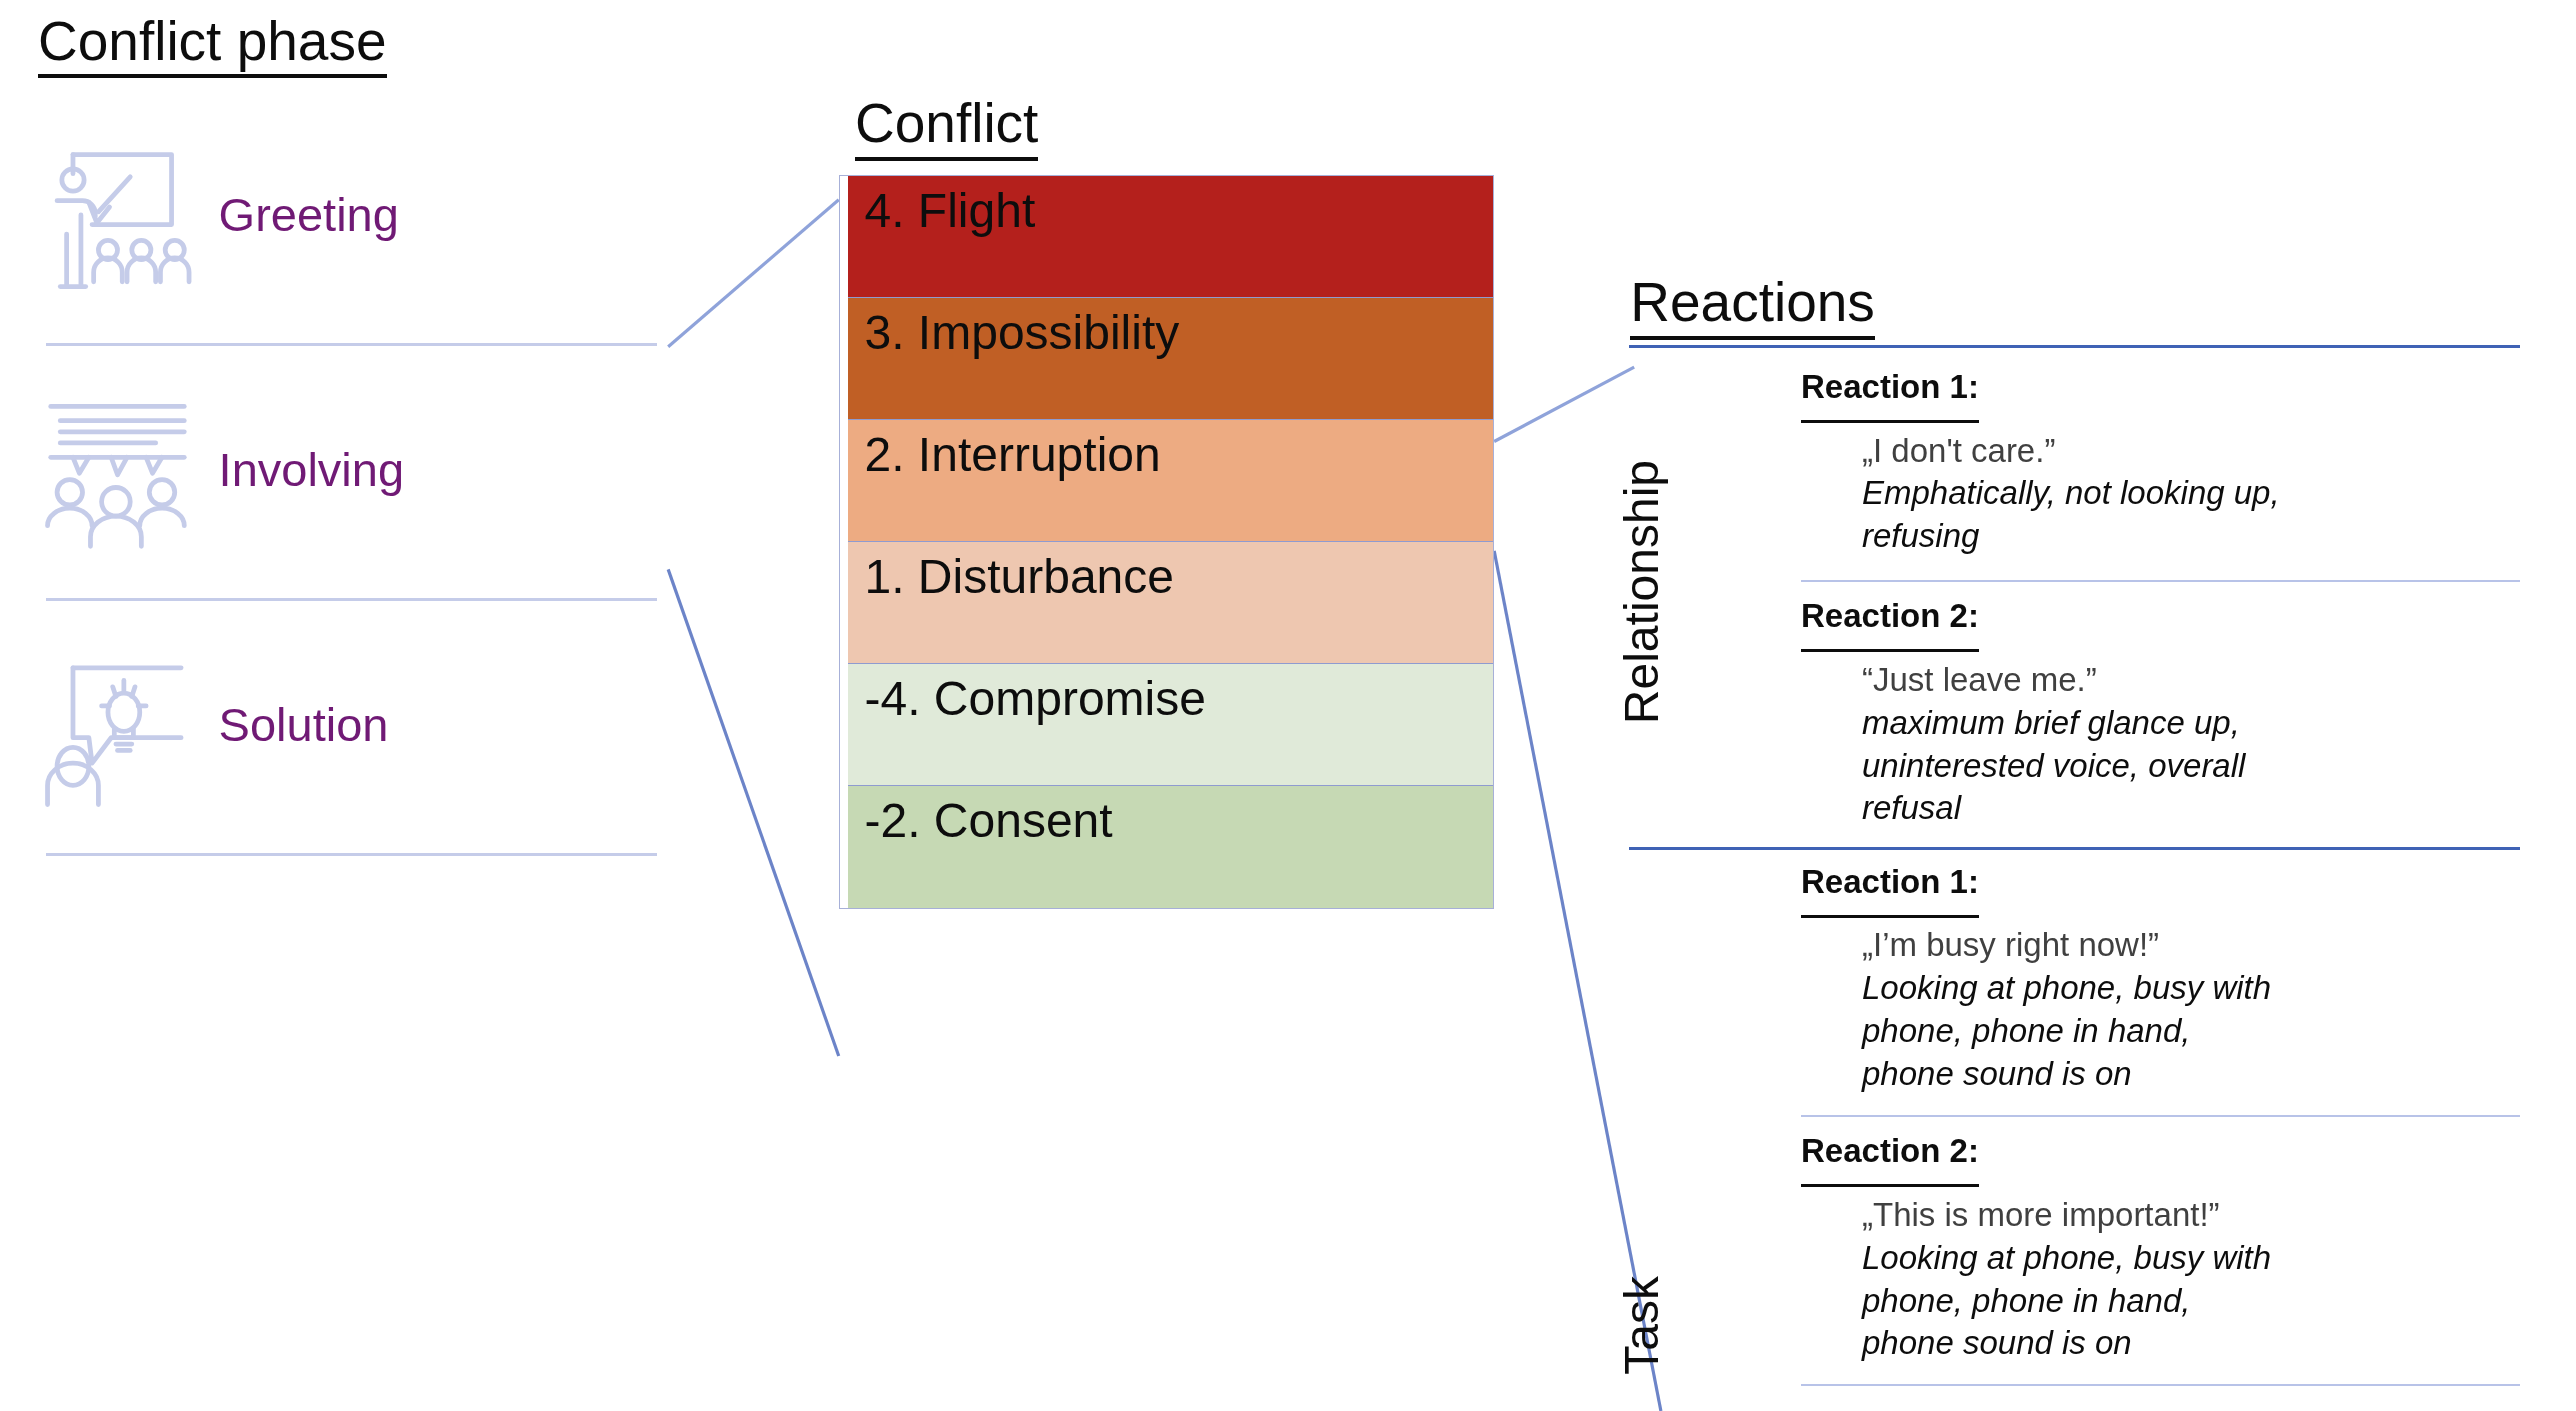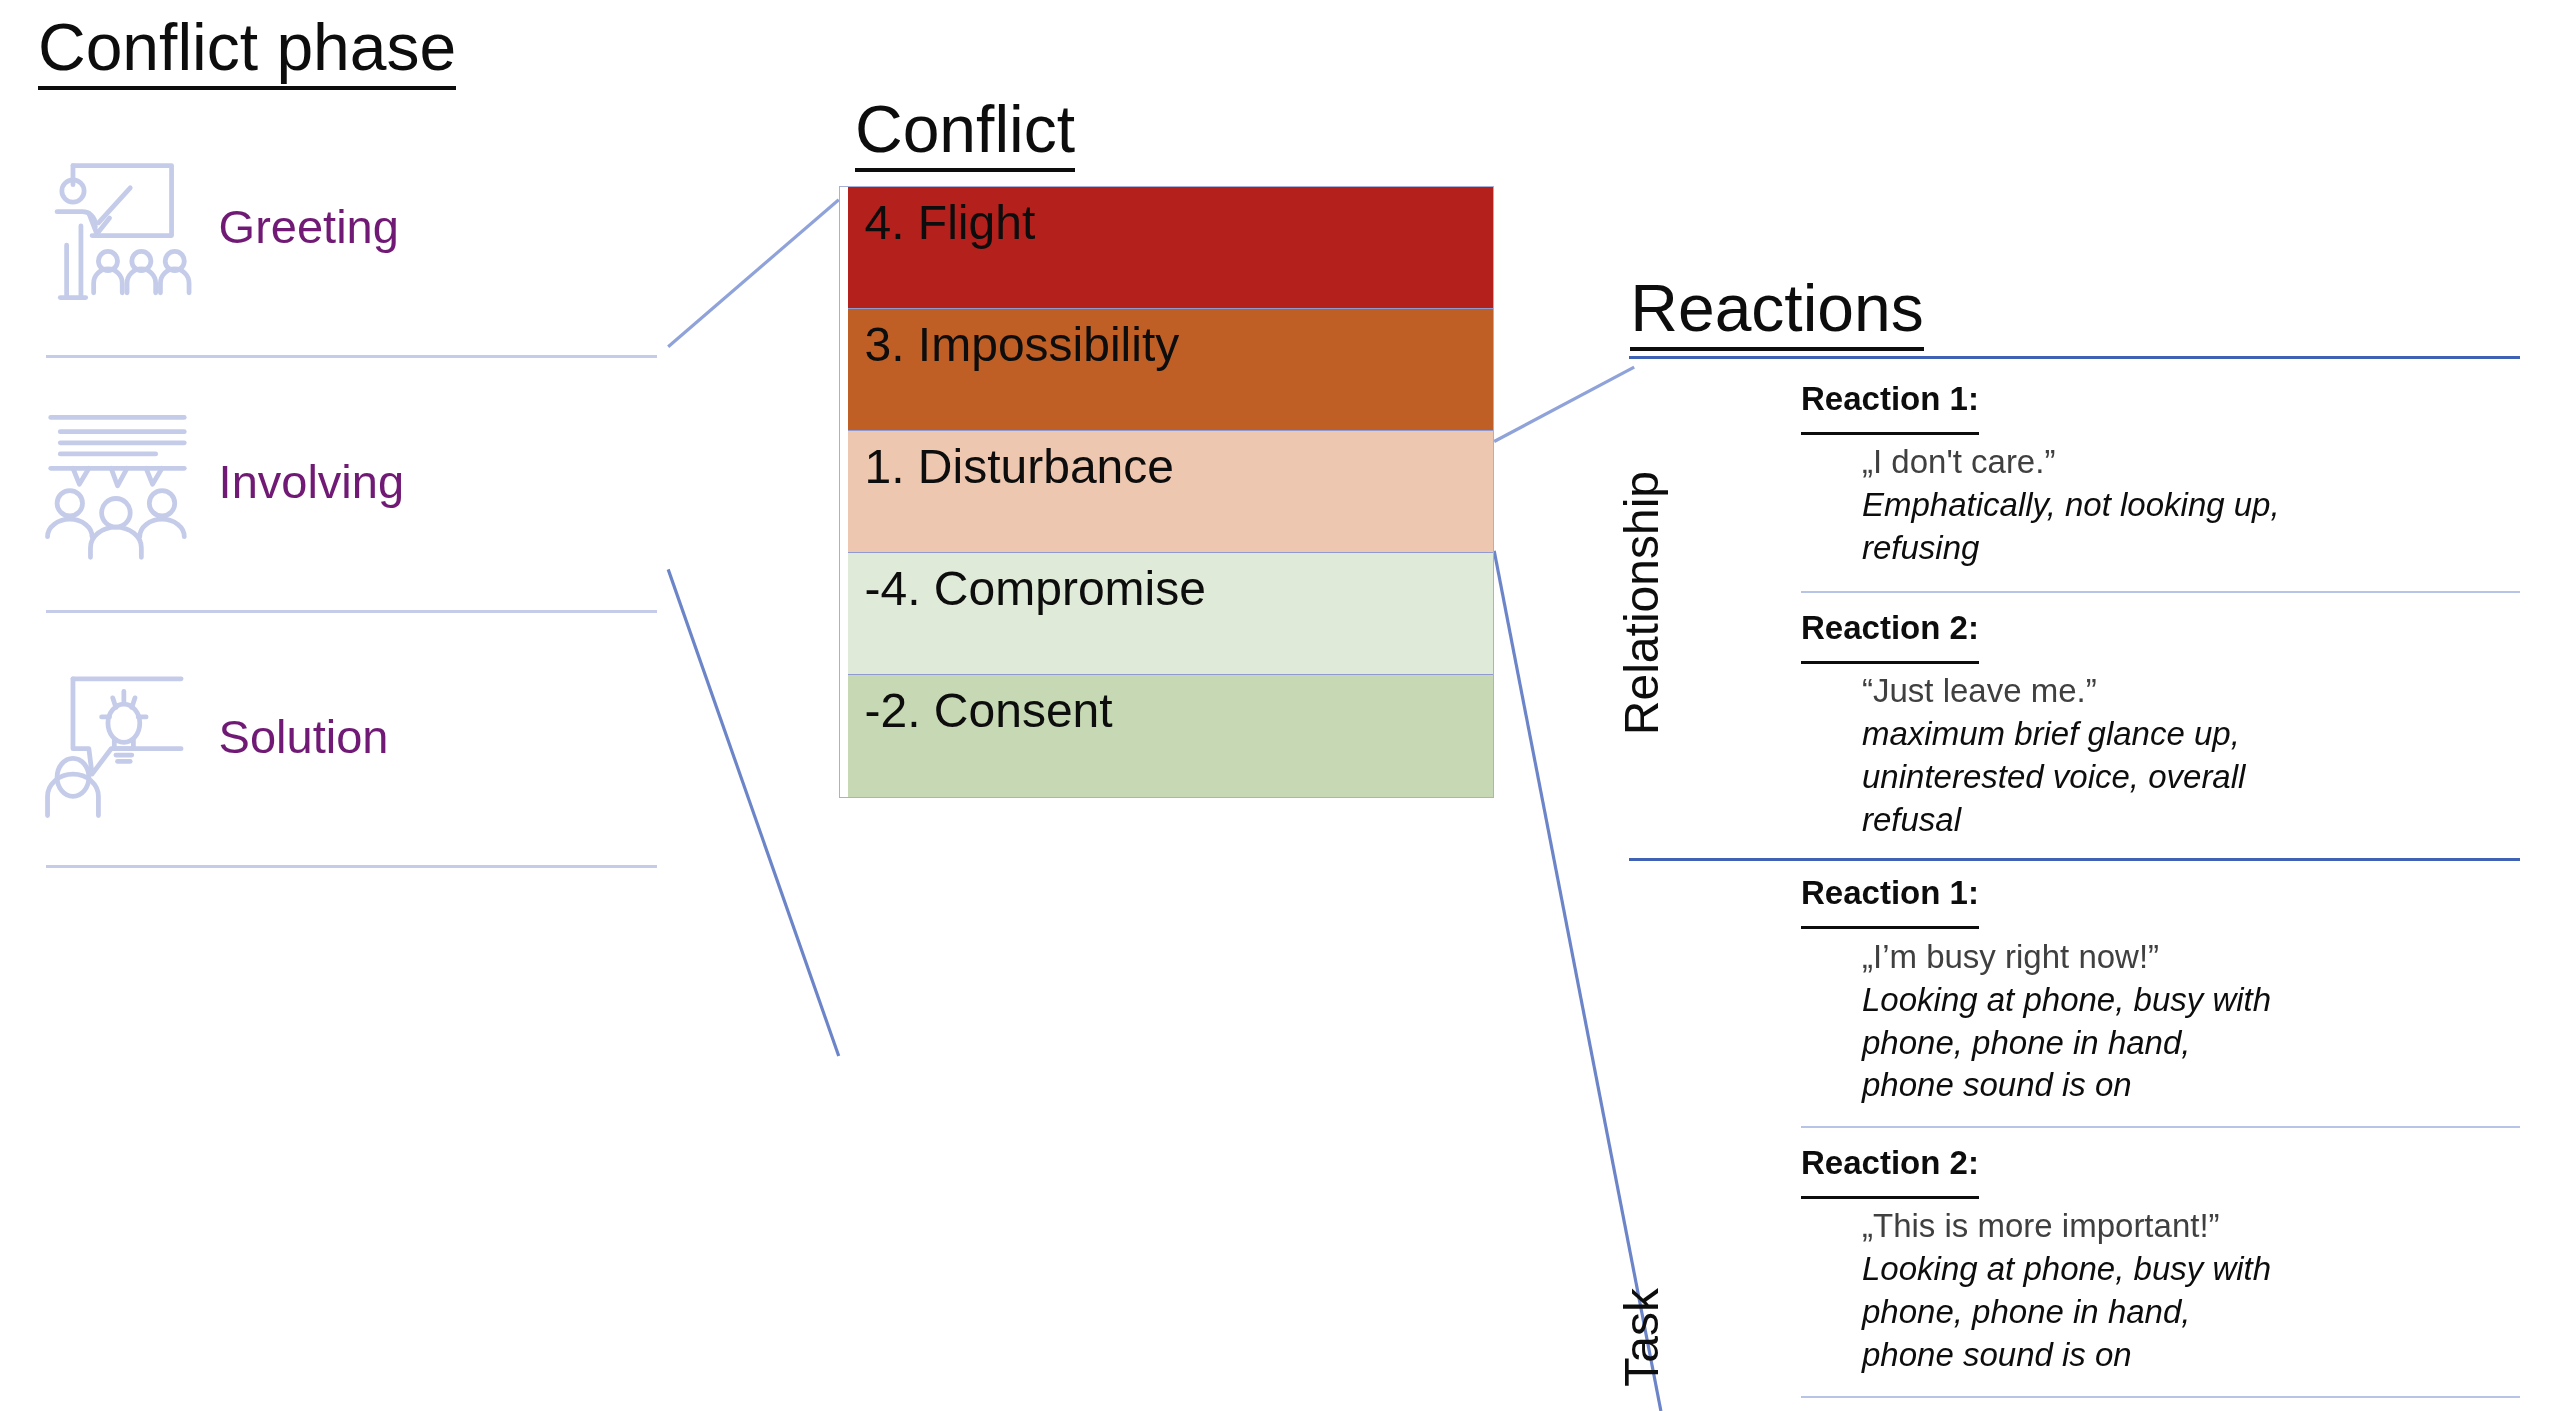--- a/index.html
+++ b/index.html
@@ -6,21 +6,21 @@
   body{
     width:2576px;height:1411px;position:relative;overflow:hidden;
     font-family:"Liberation Sans", sans-serif;
     color:#000;
     -webkit-font-smoothing:antialiased;
   }
   .abs{position:absolute;}
 
   
   .hdr{
-    font-size:66px;font-weight:400;line-height:1.05;
+    font-size:55px;font-weight:400;line-height:1.05;
     color:#0d0d0d;white-space:nowrap;
     border-bottom:4.5px solid #0d0d0d;
     display:inline-block;padding-bottom:3.8px;
   }
 
   
   #phase-col{left:38px;top:12.7px;width:662px;}
   .phase-row{
     position:relative;height:255px;
     display:flex;align-items:center;
@@ -183,20 +183,23 @@
 <div class="abs" id="ladder-wrap">
   <div class="hdr" id="ladder-title">Conflict</div>
 
   <div id="ladder">
     <div class="rung" style="background: rgb(180, 32, 28);">
       <span>4. Flight</span>
     </div>
     <div class="rung" style="background: rgb(192, 95, 37);">
       <span>3. Impossibility</span>
     </div>
+    <div class="rung" style="background: rgb(237, 171, 130);">
+      <span>2. Interruption</span>
+    </div>
     <div class="rung" style="background: rgb(238, 199, 176);">
       <span>1. Disturbance</span>
     </div>
     <div class="rung" style="background: rgb(224, 234, 217);">
       <span>-4. Compromise</span>
     </div>
     <div class="rung" style="background: rgb(198, 217, 180);">
       <span>-2. Consent</span>
     </div>
   </div>

